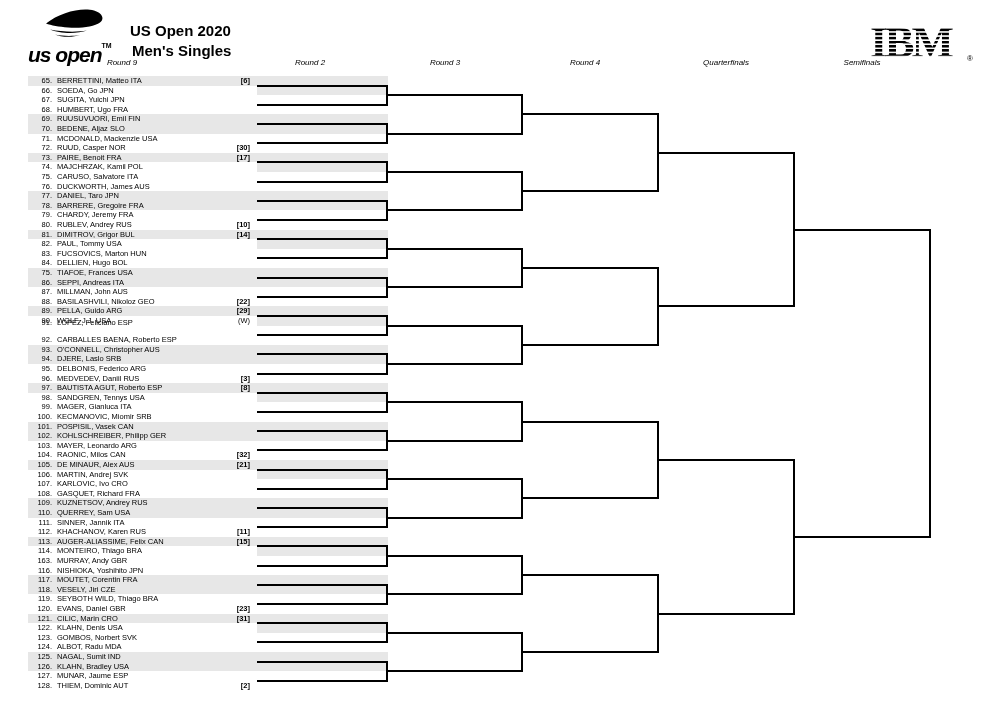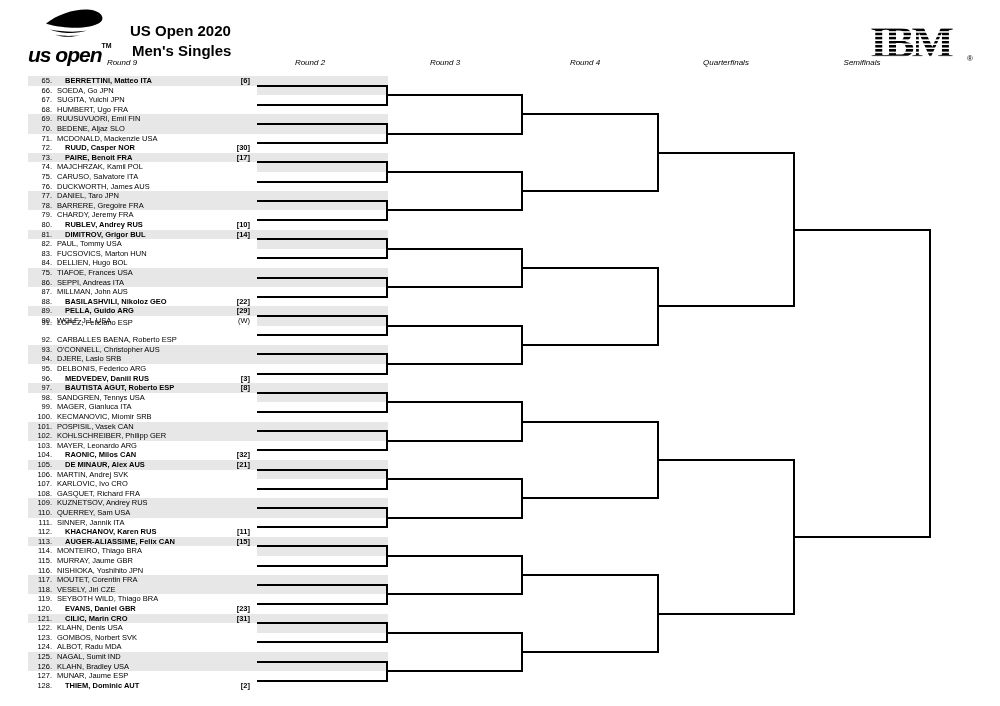--- a/index.html
+++ b/index.html
@@ -15,21 +15,21 @@
   .round-label{position:absolute;top:58px;transform:translateX(-50%);font-size:8px;
                font-style:italic;white-space:nowrap;}
   
   .band{position:absolute;height:9.6px;background:#e7e7e7;}
   .row{position:absolute;left:28px;width:226px;height:9.6px;line-height:9.6px;
        font-size:7.5px;white-space:nowrap;}
   .row .num{position:absolute;left:0;width:24px;text-align:right;}
   .row .pname{position:absolute;left:29px;}
   .row .tag{position:absolute;left:170px;width:52px;text-align:right;font-weight:bold;}
   .row .tag.wc{font-weight:normal;}
-  .row.seeded .pname{font-weight:bold;margin-left:8px;}
+  .row.seeded .pname{font-weight:normal;}
   .hline{position:absolute;height:2px;background:#000;}
   .vline{position:absolute;width:2px;background:#000;}
 </style>
 </head>
 <body>
 
 <div id="page">
 
   <svg class="abs" style="left:46px;top:8px;" width="60" height="32" viewBox="0 0 60 32">
     <path d="M0,15.5 C14,4 36,-1 48,2.5 C56,5 59,10.5 54,14.5 C48,19 34,20.5 22,19.5 C13,18.8 5,17.5 0,15.5 Z" fill="#000"></path>
@@ -295,22 +295,22 @@
         <div class="num">113.</div>
         <div class="pname">AUGER-ALIASSIME, Felix CAN</div>
         <div class="tag">[15]</div>
       </div>
       <div class="band" style="left: 257px; top: 546.4px; width: 131px;"></div>
       <div class="row" style="top: 546.4px;">
         <div class="num">114.</div>
         <div class="pname">MONTEIRO, Thiago BRA</div>
       </div>
       <div class="row" style="top: 556px;">
-        <div class="num">115.</div>
-        <div class="pname">MURRAY, Jaume GBR</div>
+        <div class="num">163.</div>
+        <div class="pname">MURRAY, Andy GBR</div>
       </div>
       <div class="row" style="top: 565.6px;">
         <div class="num">116.</div>
         <div class="pname">NISHIOKA, Yoshihito JPN</div>
       </div>
       <div class="band" style="left: 28px; top: 575.2px; width: 360px;"></div>
       <div class="row" style="top: 575.2px;">
         <div class="num">117.</div>
         <div class="pname">MOUTET, Corentin FRA</div>
       </div>

